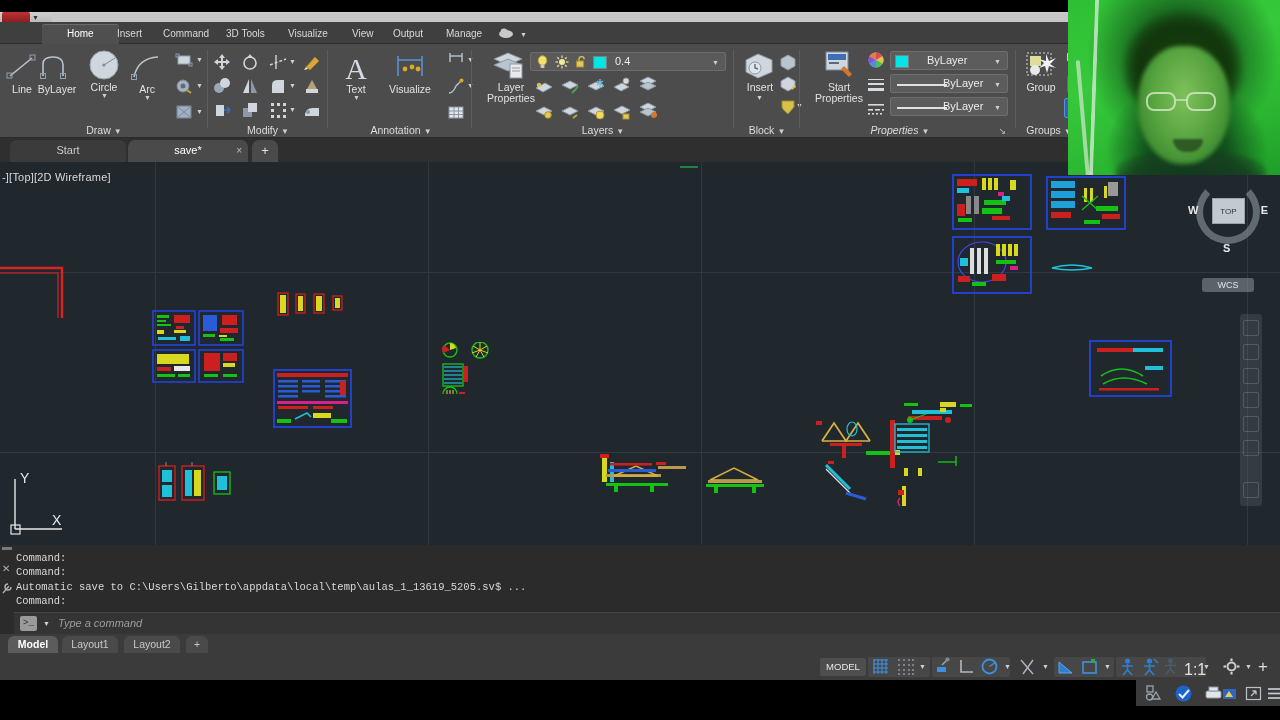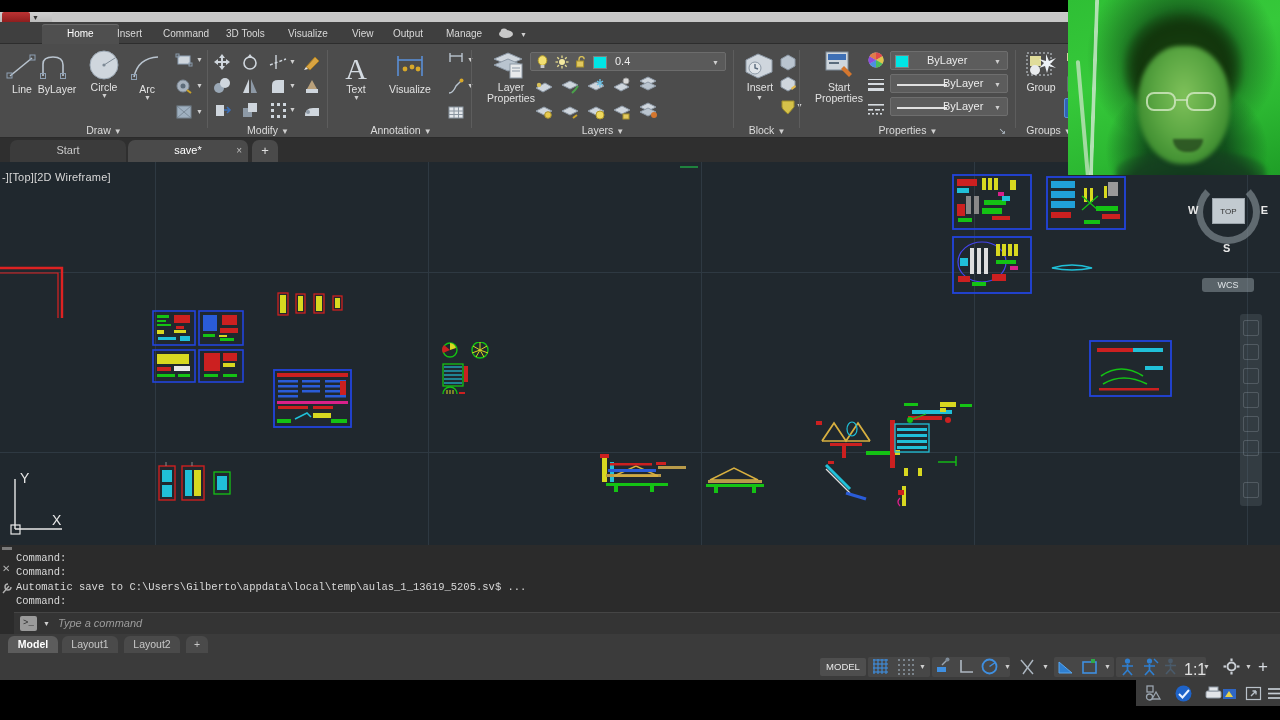--- a/index.html
+++ b/index.html
@@ -679,21 +679,21 @@
         <span style="position:absolute;left:6px;top:9px;width:50px;height:1.5px;background:#e0e0e0;"></span>
         <span style="position:absolute;left:52px;top:2px;font-size:11px;color:#ececec;">ByLayer</span>
         <span class="caret" style="right:6px;top:6px;">▼</span>
       </div>
       <div style="position:absolute;left:90px;top:53px;width:118px;height:19px;background:#5c5c5c;border:1px solid #6e6e6e;border-radius:2px;">
         <span style="position:absolute;left:6px;top:9px;width:50px;height:1.5px;background:#e0e0e0;"></span>
         <span style="position:absolute;left:52px;top:2px;font-size:11px;color:#ececec;">ByLayer</span>
         <span class="caret" style="right:6px;top:6px;">▼</span>
       </div>
 
-      <div class="panel-label" style="left:8px;width:200px;"><span>Properties</span><span class="car">▼</span></div>
+      <div class="panel-label" style="left:0;width:200px;font-style:italic;"><span>Properties</span><span class="car">▼</span></div>
       <div style="position:absolute;right:10px;bottom:2px;font-size:9px;color:#b9c4cf;">↘</div>
       <div class="panel-sep" style="left:215px;"></div>
     </div>
 
     <div class="panel" style="left:1016px;width:54px;">
       <div class="bigbtn" style="left:2px;top:4px;width:46px;">
         <span class="ic">
           <svg width="46" height="34" viewBox="0 0 46 34">
               <rect x="9" y="5" width="24" height="22" fill="none" stroke="#cfd6dd" stroke-dasharray="2 2"></rect>
               <rect x="12" y="8" width="11" height="10" fill="#e0dc9a"></rect>

